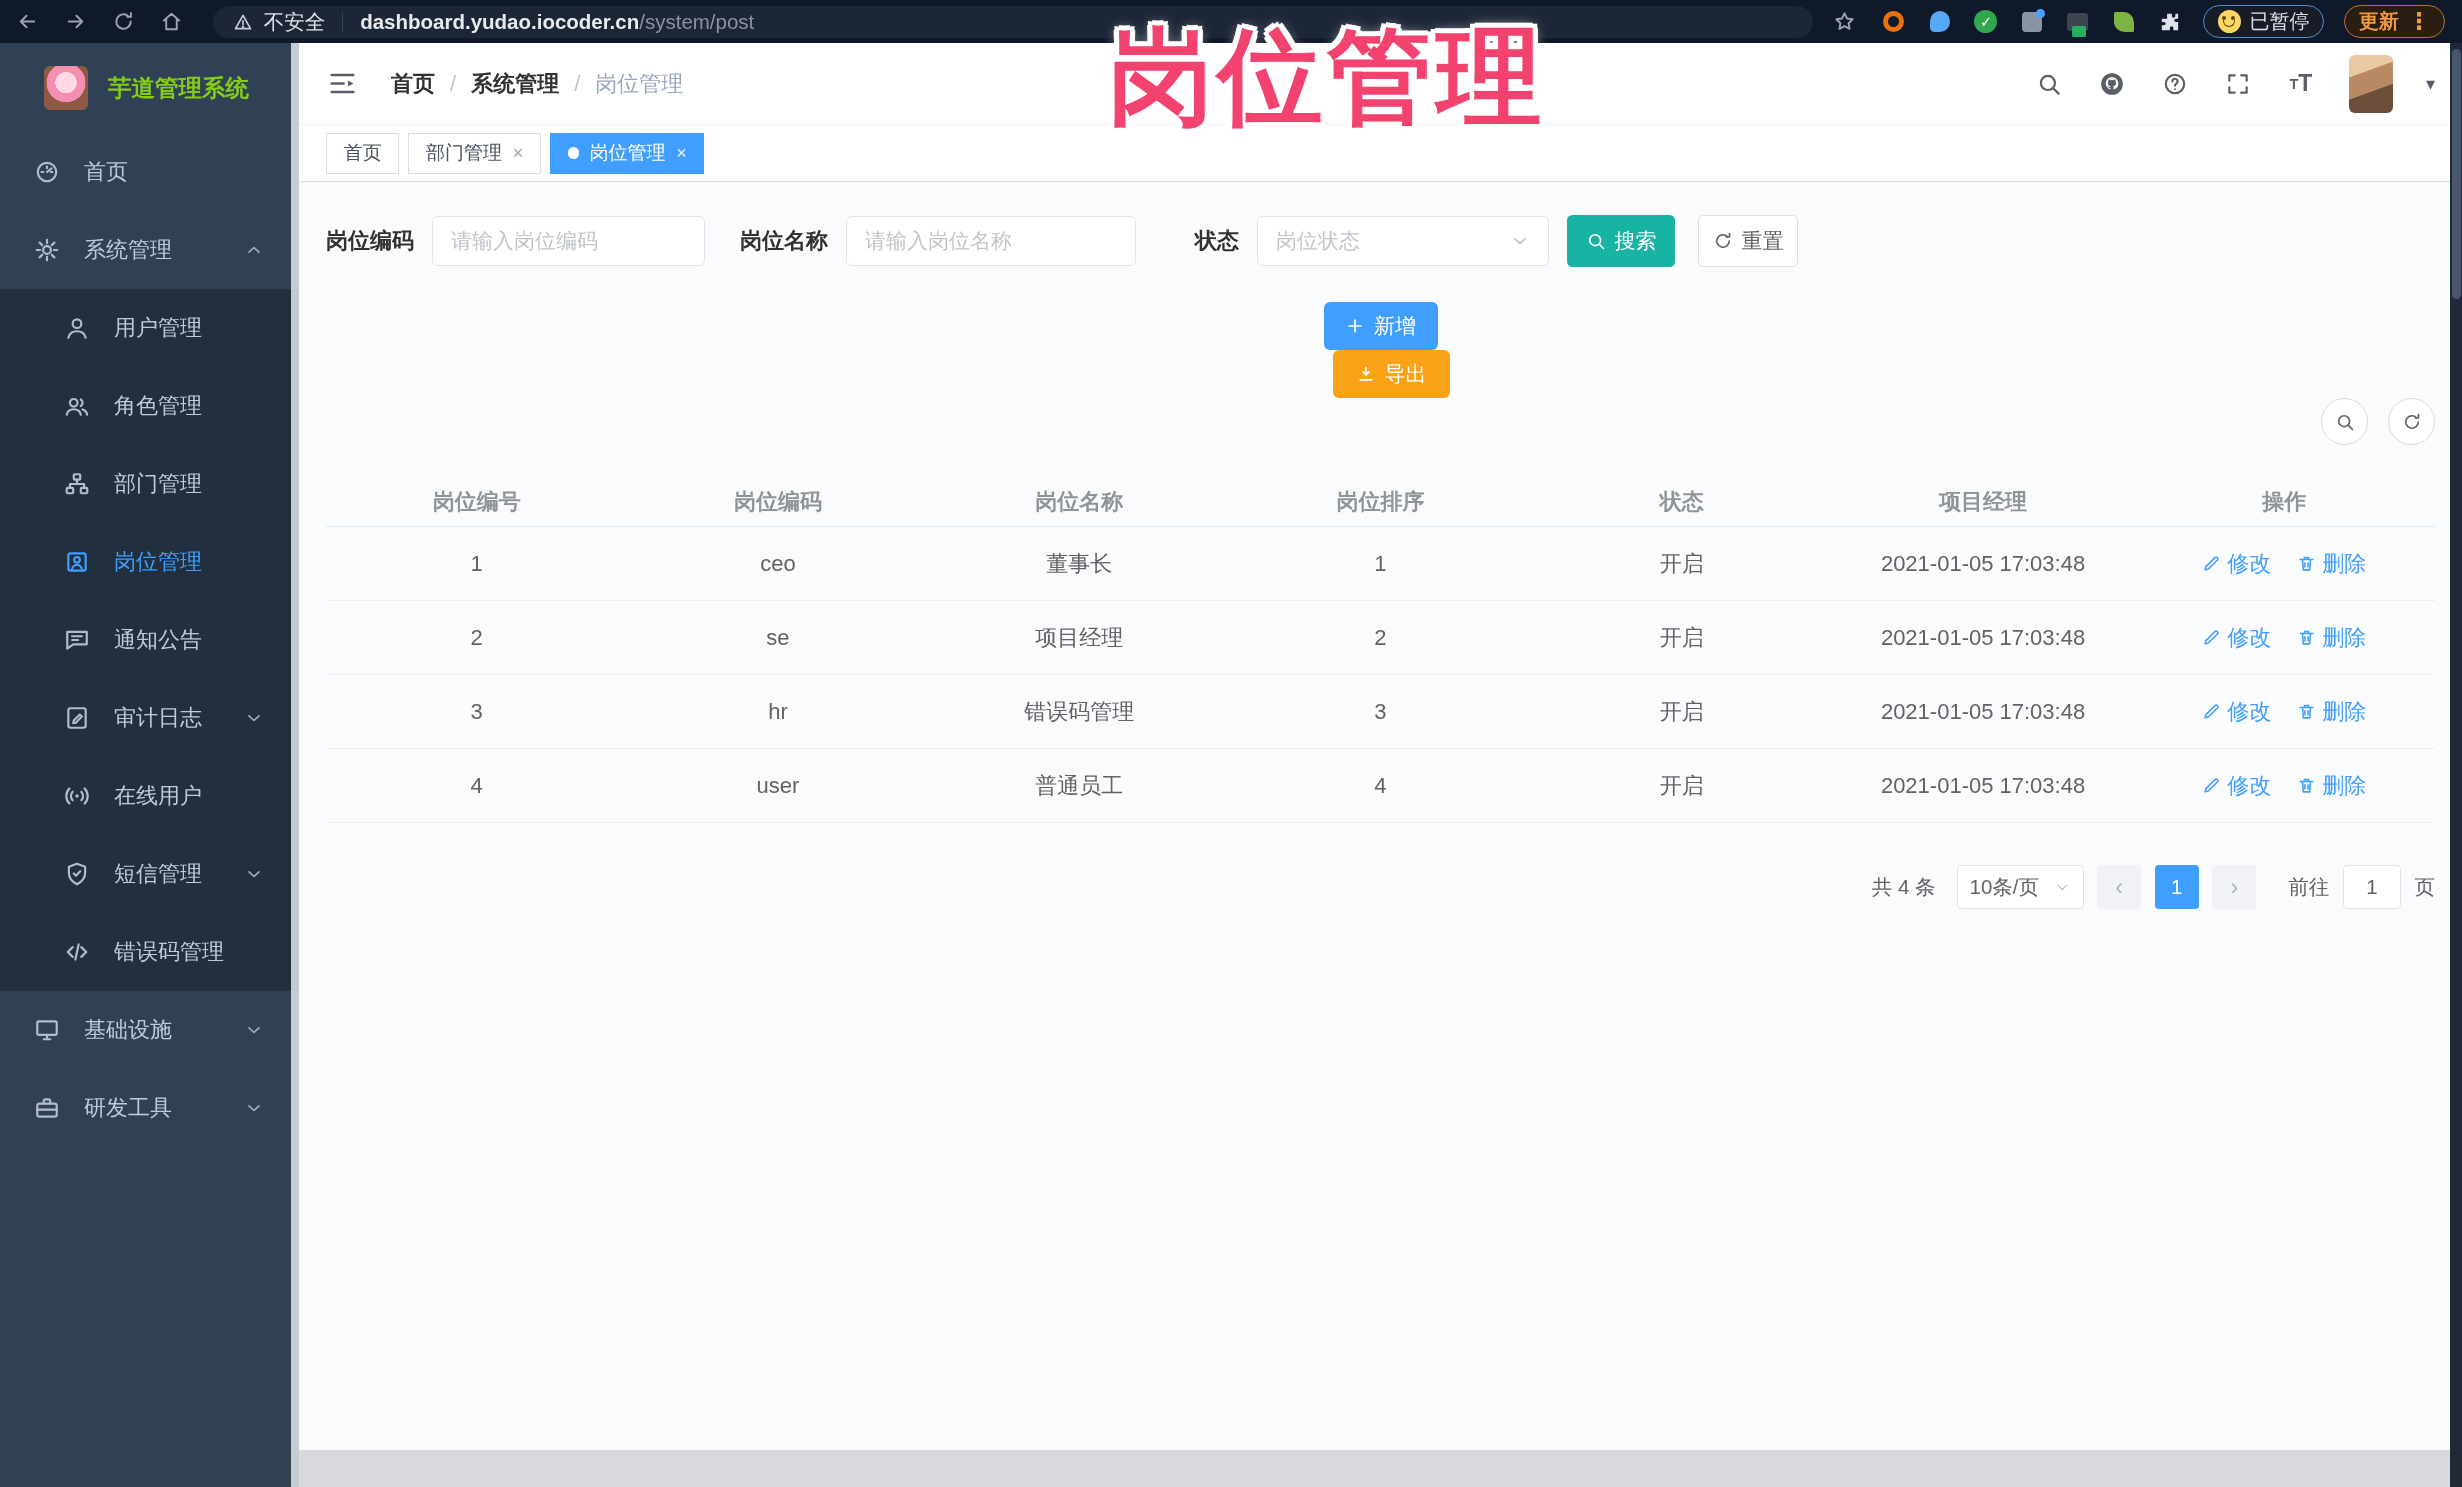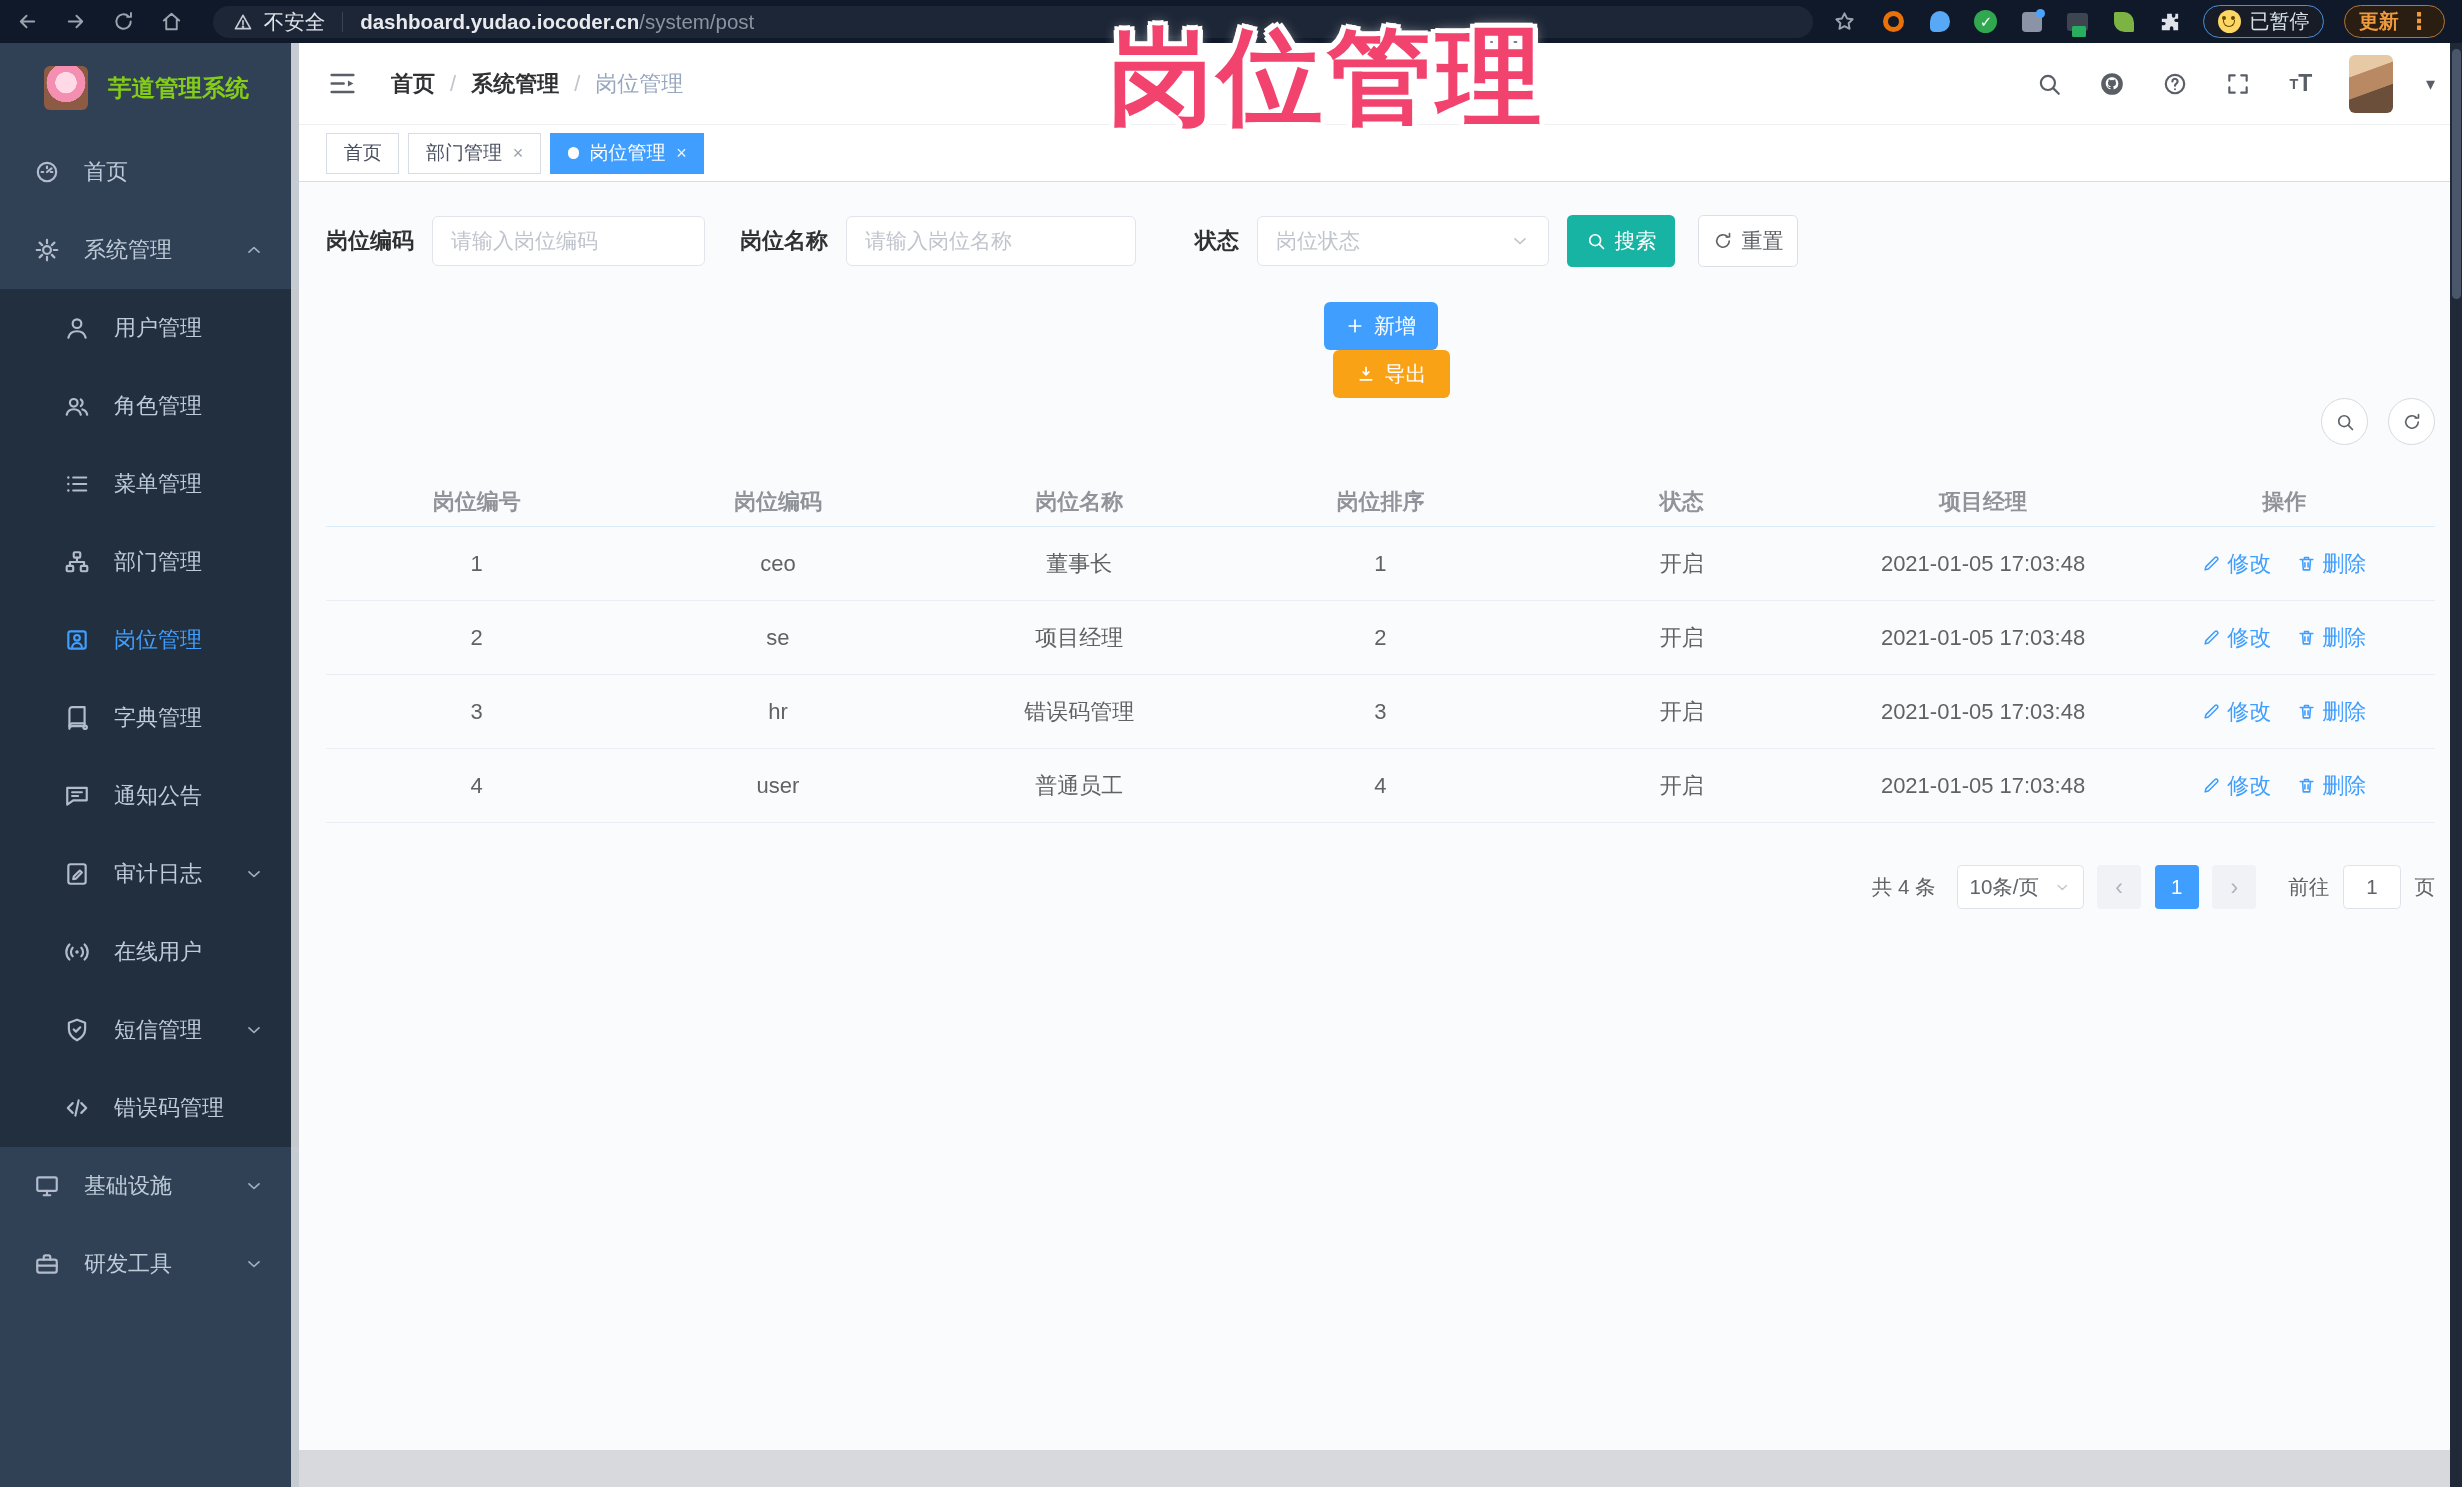--- a/index.html
+++ b/index.html
@@ -262,58 +262,37 @@
               <circle cx="9" cy="9" r="3.5"></circle>
               <path d="M2.5 20c.8-3.7 3.2-5 6.5-5s5.7 1.3 6.5 5"></path>
               <path d="M15.5 6a3.5 3.5 0 0 1 0 6M17 15.2c2.3.6 3.8 2 4.4 4.8"></path>
             </svg>
           </span>
           <span class="mi-label">角色管理</span>
         </div>
         <div class="menu-item sub">
           <span class="mi-icon">
             <svg viewBox="0 0 24 24" fill="none" stroke="currentColor" stroke-width="2" stroke-linecap="round" stroke-linejoin="round">
-              <path d="M8.5 6h12M8.5 12h12M8.5 18h12"></path>
-              <circle cx="4" cy="6" r="1.1" fill="currentColor" stroke="none"></circle>
-              <circle cx="4" cy="12" r="1.1" fill="currentColor" stroke="none"></circle>
-              <circle cx="4" cy="18" r="1.1" fill="currentColor" stroke="none"></circle>
-            </svg>
-          </span>
-          <span class="mi-label">菜单管理</span>
-        </div>
-        <div class="menu-item sub">
-          <span class="mi-icon">
-            <svg viewBox="0 0 24 24" fill="none" stroke="currentColor" stroke-width="2" stroke-linecap="round" stroke-linejoin="round">
               <rect x="9" y="3" width="6" height="5" rx="1"></rect>
               <rect x="2.5" y="15.5" width="6" height="5" rx="1"></rect>
               <rect x="15.5" y="15.5" width="6" height="5" rx="1"></rect>
               <path d="M12 8v4M5.5 15.5V12h13v3.5"></path>
             </svg>
           </span>
           <span class="mi-label">部门管理</span>
         </div>
         <div class="menu-item sub active">
           <span class="mi-icon">
             <svg viewBox="0 0 24 24" fill="none" stroke="currentColor" stroke-width="2" stroke-linecap="round" stroke-linejoin="round">
               <rect x="4" y="4" width="16" height="16" rx="2"></rect>
               <circle cx="12" cy="10" r="2.6"></circle>
               <path d="M7.5 18.5c.6-2.6 2.4-3.7 4.5-3.7s3.9 1.1 4.5 3.7"></path>
             </svg>
           </span>
           <span class="mi-label">岗位管理</span>
-        </div>
-        <div class="menu-item sub">
-          <span class="mi-icon">
-            <svg viewBox="0 0 24 24" fill="none" stroke="currentColor" stroke-width="2" stroke-linecap="round" stroke-linejoin="round">
-              <path d="M5 4.5A2.5 2.5 0 0 1 7.5 2H19v17.5H7.5A2.5 2.5 0 0 0 5 22z"></path>
-              <path d="M5 19.5A2.5 2.5 0 0 1 7.5 17H19"></path>
-              <circle cx="19.5" cy="20.5" r="1.6"></circle>
-            </svg>
-          </span>
-          <span class="mi-label">字典管理</span>
         </div>
         <div class="menu-item sub">
           <span class="mi-icon">
             <svg viewBox="0 0 24 24" fill="none" stroke="currentColor" stroke-width="2" stroke-linecap="round" stroke-linejoin="round">
               <path d="M3 4.5h18V16H8.5L3 20z"></path>
               <path d="M7.5 8.5h9M7.5 12h5.5"></path>
             </svg>
           </span>
           <span class="mi-label">通知公告</span>
         </div>

